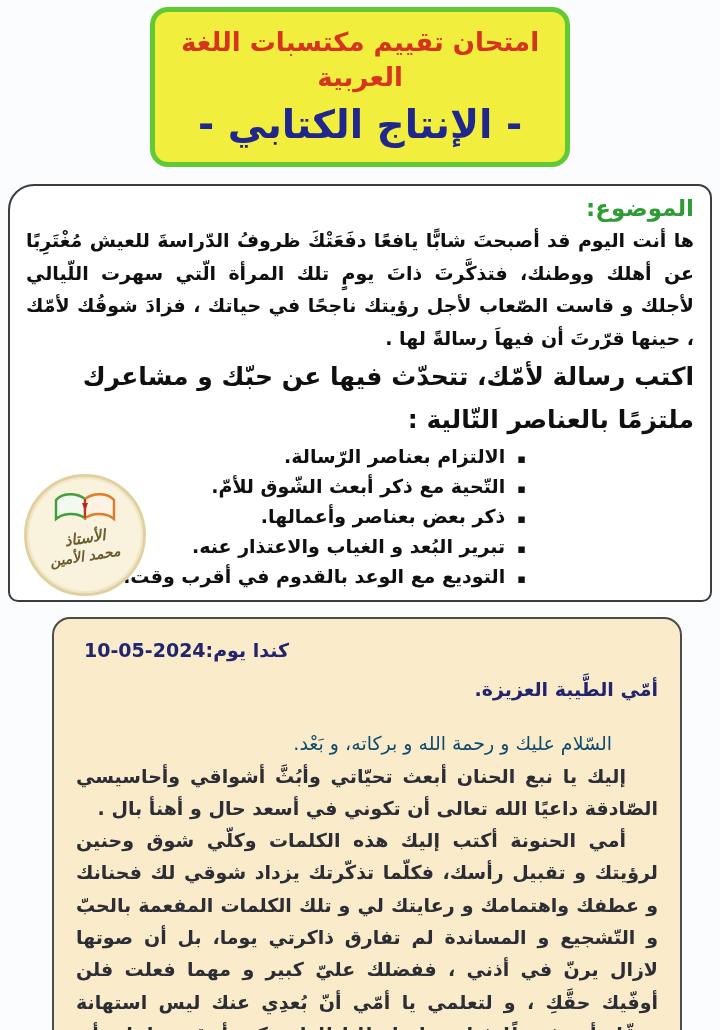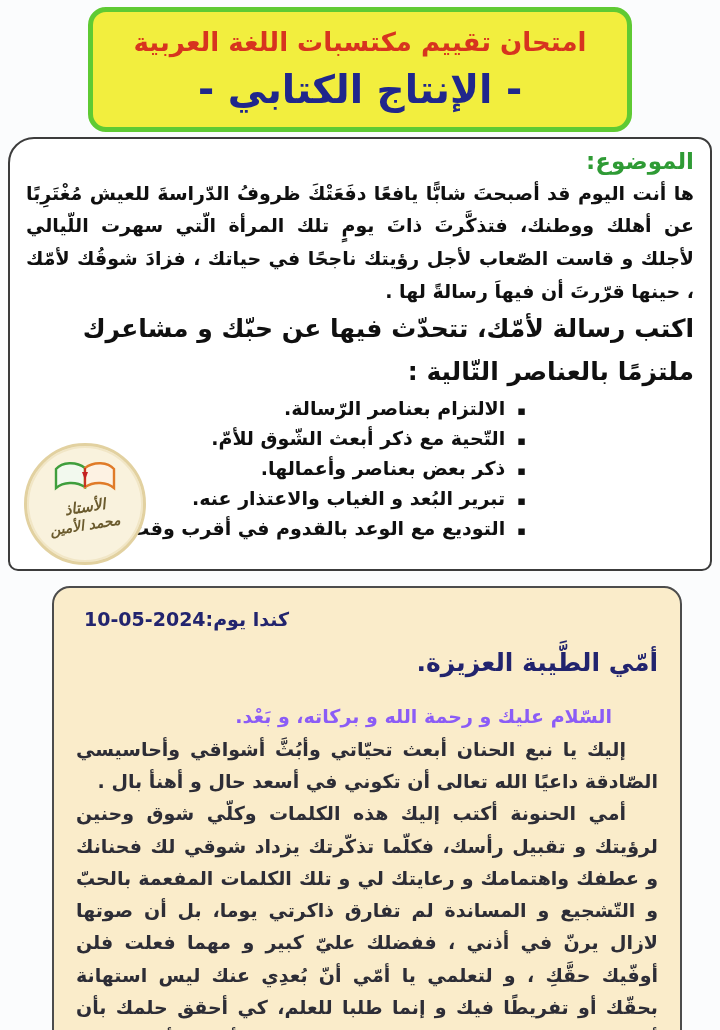--- a/index.html
+++ b/index.html
@@ -6,21 +6,21 @@
   html, body { width: 720px; height: 1030px; }
   body {
     background: #fbfcfd;
     font-family: "DejaVu Sans", sans-serif;
     overflow: hidden;
     position: relative;
   }
 
   
   .title-banner {
-    width: 544px;
+    width: 420px;
     margin: 7px auto 0 auto;
     background: #f2ee3e;
     border: 5px solid #5fca33;
     border-radius: 18px;
     text-align: center;
     padding: 13px 6px 12px 6px;
     direction: rtl;
   }
   .title-line1 {
     color: #d7341f;
@@ -32,25 +32,25 @@
     color: #20278c;
     font-size: 39px;
     font-weight: bold;
     line-height: 1.25;
     margin-top: 6px;
   }
 
   
   .topic-box {
     position: relative;
-    margin: 5px 8px 0 8px;
+    margin: 17px 8px 0 8px;
     background: #ffffff;
     border: 2px solid #3c3c3c;
     border-radius: 26px 14px 10px 10px;
-    padding: 8px 16px 25px 16px;
+    padding: 8px 16px 9px 16px;
     direction: rtl;
     min-height: 286px;
   }
   .topic-heading {
     color: #2f9b35;
     font-size: 23px;
     font-weight: bold;
     line-height: 1.3;
   }
   .topic-intro {
@@ -118,32 +118,32 @@
   .letter-date {
     color: #22246e;
     font-size: 19px;
     font-weight: bold;
     text-align: left;
     padding-left: 8px;
     line-height: 1.6;
   }
   .letter-salutation {
     color: #22246e;
-    font-size: 25px;
+    font-size: 19px;
     font-weight: bold;
     line-height: 1.7;
     margin-top: 8px;
   }
   .letter-greeting {
-    color: #8b5cf6;
-    font-size: 19px;
-    font-weight: bold;
+    color: #0c4a6e;
+    font-size: 19px;
+    font-weight: normal;
     line-height: 1.7;
     text-indent: 46px;
-    margin-top: 16px;
+    margin-top: 22px;
   }
   .letter-box p.body-par {
     color: #2d2d36;
     font-size: 19px;
     font-weight: bold;
     line-height: 1.7;
     text-align: justify;
     text-indent: 32px;
   }
 </style>

